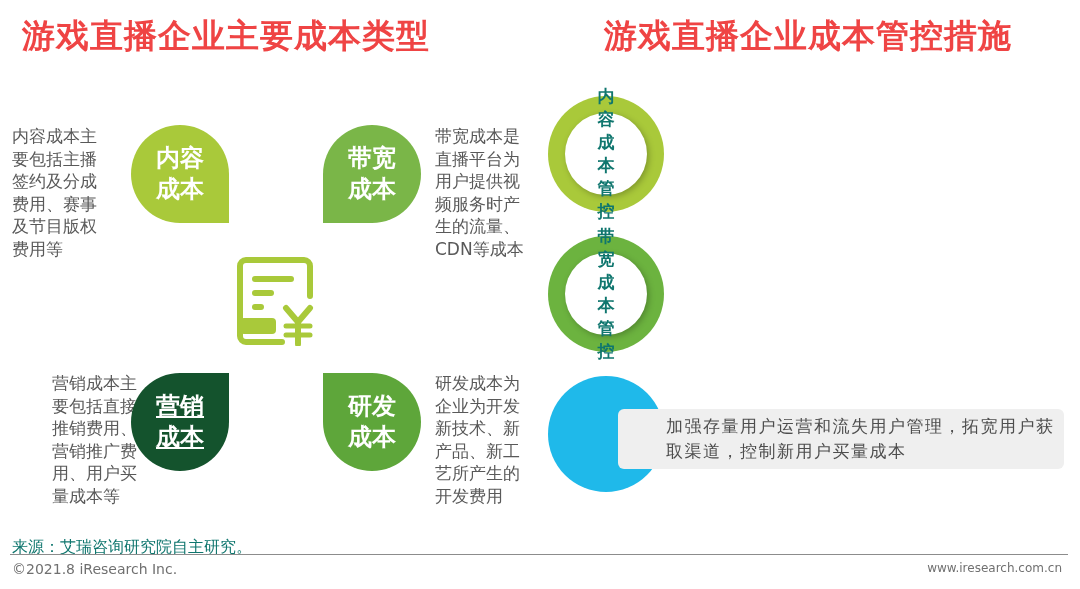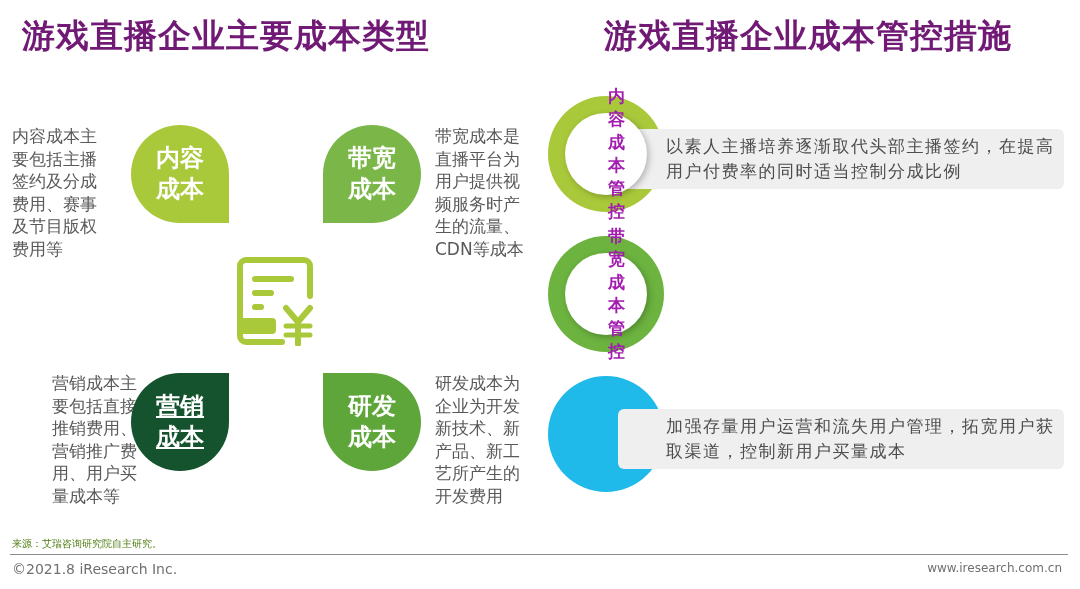--- a/index.html
+++ b/index.html
@@ -4,21 +4,21 @@
 <style>
   html, body { margin:0; padding:0; }
   body {
     width:1080px; height:589px; position:relative; overflow:hidden;
     background:#ffffff;
     font-family:"DejaVu Sans","Liberation Sans",sans-serif;
     color:#595959;
   }
   .title {
     position:absolute; top:14px; font-size:33px; font-weight:bold;
-    color:#701a75; letter-spacing:1px; white-space:nowrap;
+    color:#ef4444; letter-spacing:1px; white-space:nowrap;
   }
   .desc {
     position:absolute; font-size:17px; line-height:22.5px; color:#595959;
     width:95px; word-break:break-all;
   }
   .drop {
     position:absolute; width:98px; height:98px;
     display:flex; align-items:center; justify-content:center;
     color:#fff; font-weight:bold; font-size:24px; line-height:31px;
     text-align:center;
@@ -35,34 +35,34 @@
   .ring {
     position:absolute; left:0; top:0; width:116px; height:116px; border-radius:50%;
   }
   .ring-inner {
     position:absolute; left:17px; top:17px; width:82px; height:82px; border-radius:50%;
     background:#fff; box-shadow:2px 2px 6px rgba(0,0,0,0.25);
     display:flex; align-items:center; justify-content:center;
     z-index:2;
   }
   .ring-inner span {
-    display:block; width:44px; font-size:17px; font-weight:bold; color:#a21caf;
-    line-height:23px; letter-spacing:6px; text-align:right; word-break:break-all;
+    display:block; width:44px; font-size:17px; font-weight:bold; color:#0f766e;
+    line-height:23px; letter-spacing:6px; text-align:center; word-break:break-all;
     padding-left:6px;
   }
   .bar {
     position:absolute; left:70px; top:33px; width:446px; height:60px;
     background:#efefef; border-radius:6px; z-index:1;
   }
   .bar-text {
     position:absolute; left:48px; top:5px; width:392px; font-size:17px; line-height:25px;
     color:#4d4d4d; letter-spacing:1.5px;
   }
   .source {
-    position:absolute; left:12px; top:537px; font-size:10px; color:#4d7c0f;
+    position:absolute; left:12px; top:537px; font-size:16px; color:#0f766e;
   }
   .rule { position:absolute; left:10px; top:554px; width:1058px; height:1px; background:#8c8c8c; }
   .copyright { position:absolute; left:12px; top:561px; font-size:14px; color:#707070; }
   .site { position:absolute; right:18px; top:561px; font-size:12px; color:#707070; }
 </style>
 </head>
 <body>
 
 <div class="title" style="left:22px;">游戏直播企业主要成本类型</div>
 <div class="title" style="left:604px;">游戏直播企业成本管控措施</div>
@@ -97,23 +97,20 @@
 <div class="drop tl" style="left:323px; top:373px; background:#5ea63a;">
   <span>研发成本</span>
 </div>
 <div class="desc" style="left:435px; top:372px;">研发成本为企业为开发新技术、新产品、新工艺所产生的开发费用</div>
 
 <div class="measure" style="top:96px;">
   <div class="ring" style="background:#a9c93a;"></div>
   <div class="ring-inner">
     <span>内容成本管控</span>
   </div>
-  <div class="bar">
-    <div class="bar-text">以素人主播培养逐渐取代头部主播签约，在提高用户付费率的同时适当控制分成比例</div>
-  </div>
 </div>
 
 <div class="measure" style="top:236px;">
   <div class="ring" style="background:#6cb33f;"></div>
   <div class="ring-inner">
     <span>带宽成本管控</span>
   </div>
 </div>
 
 <div class="measure" style="top:376px;">

